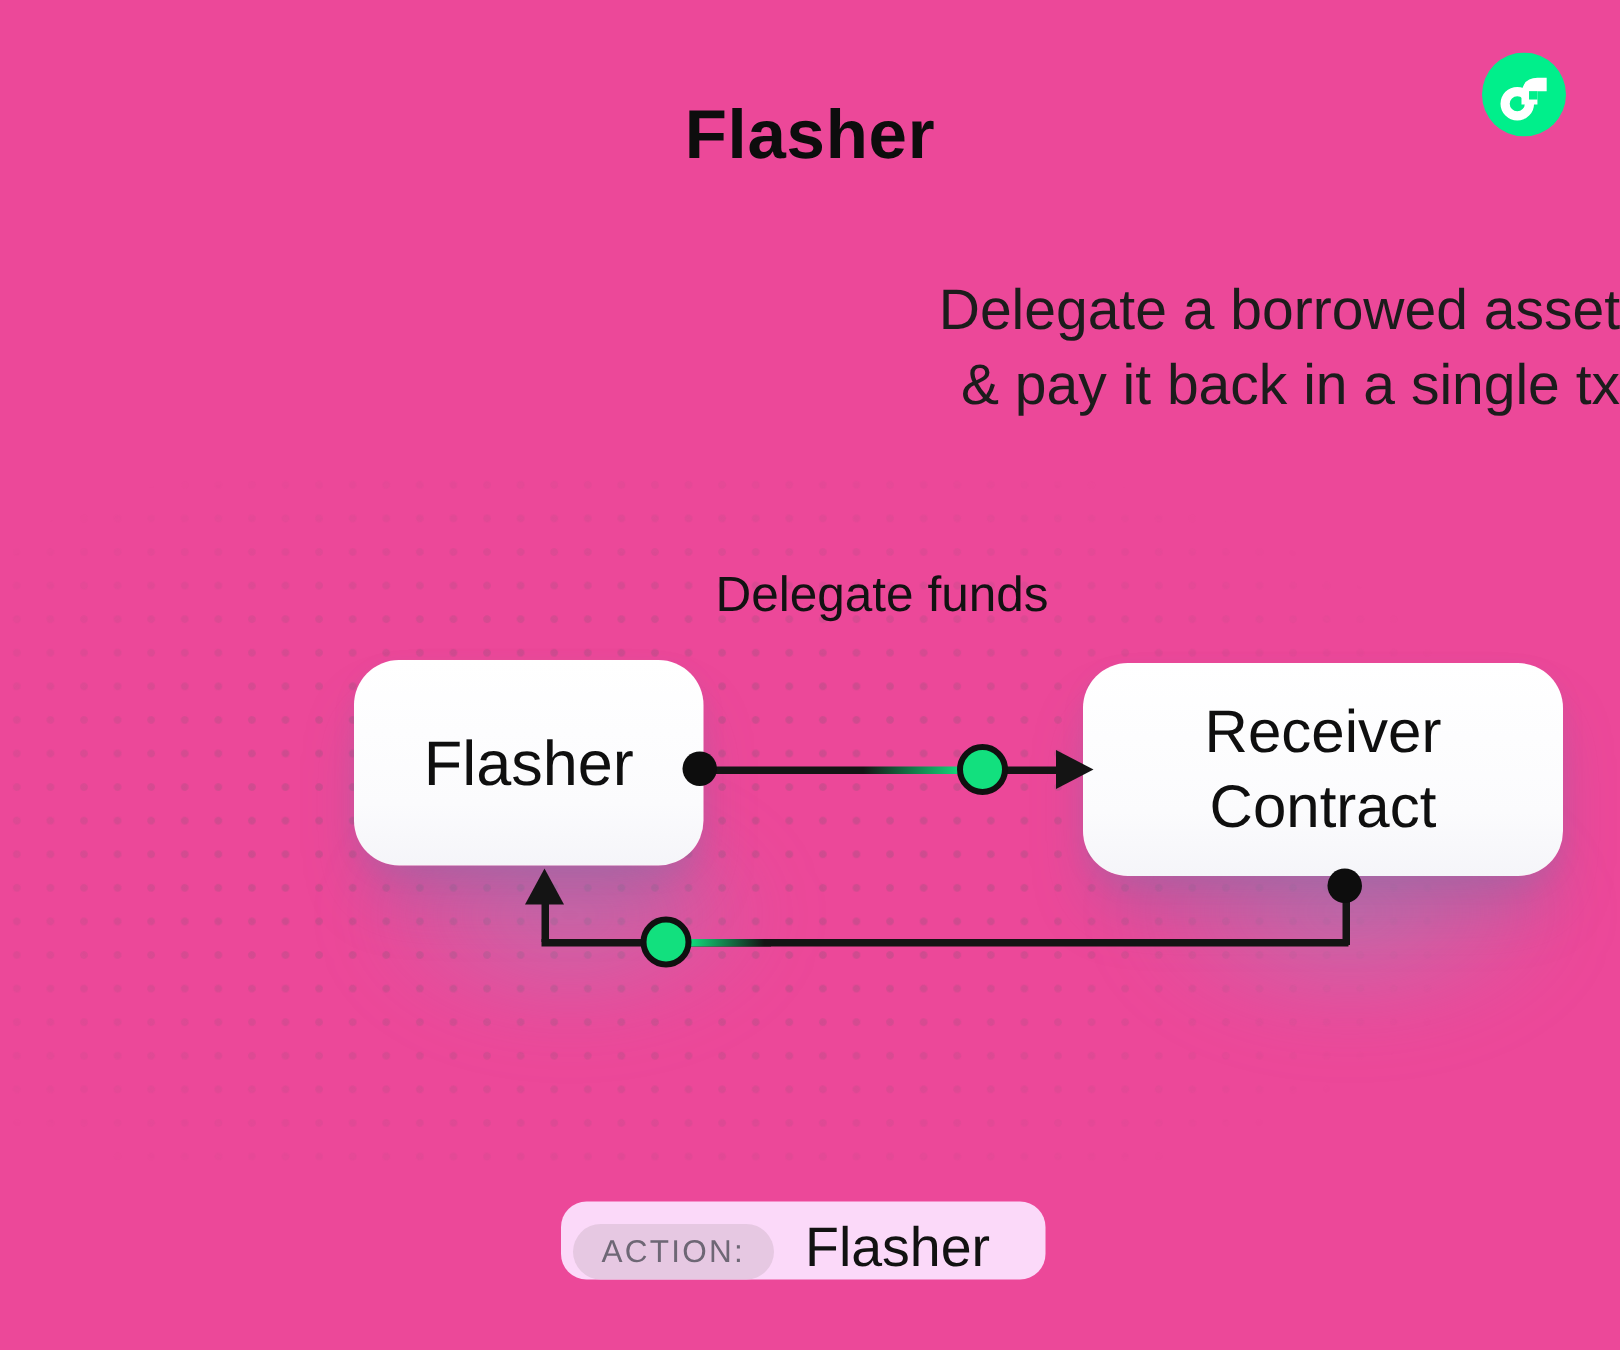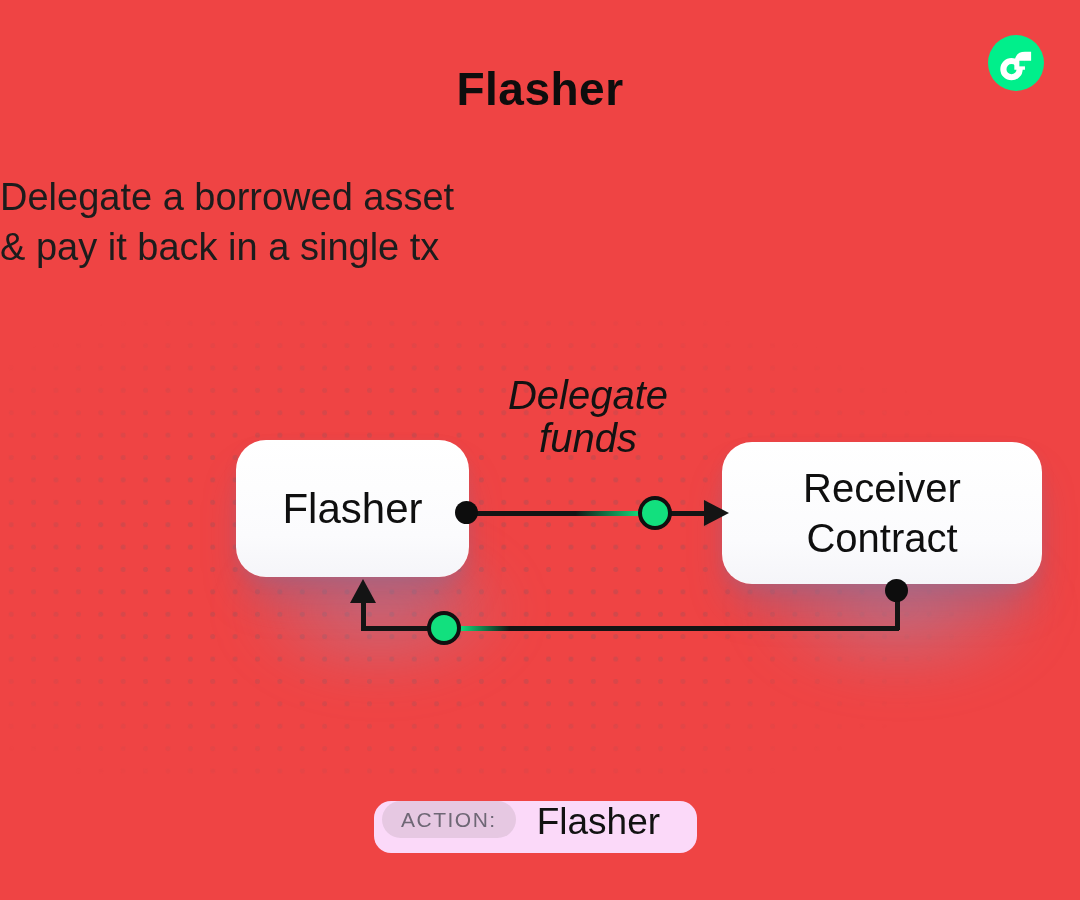--- a/index.html
+++ b/index.html
@@ -1,28 +1,28 @@
 <!DOCTYPE html>
 <html><head>
 <meta charset="utf-8">
 <style>
   html,body{margin:0;padding:0;background:#e8e8e8;}
   .canvas{
     position:relative;width:1080px;height:900px;overflow:hidden;
-    background:#ef4444;
+    background:#ec4899;
     font-family:"Liberation Sans",sans-serif;
     color:#121212;
   }
   
   .title{
     position:absolute;left:0;top:62px;width:1080px;text-align:center;
     font-size:46px;font-weight:700;letter-spacing:.5px;color:#0d0d0d;
   }
   .subtitle{
-    position:absolute;left:0;top:172px;width:1080px;text-align:left;
+    position:absolute;left:0;top:182px;width:1080px;text-align:right;
     font-size:38px;font-weight:400;line-height:50px;color:#1c1c1c;
     white-space:pre-line;
   }
   .logo{position:absolute;left:988px;top:35px;width:56px;height:56px;}
   
   .dots{
     position:absolute;left:0;top:312px;width:965px;height:465px;
     background-image:radial-gradient(circle,rgba(92,92,104,.20) 2.2px,rgba(92,92,104,0) 2.9px);
     background-size:22.4px 22.4px;
     -webkit-mask-image:radial-gradient(ellipse 64% 60% at 44% 52%,#000 42%,transparent 98%);
@@ -48,30 +48,30 @@
   .hline{height:4.5px;background:#141414;}
   .vline{width:4.5px;background:#141414;}
   .grad-main{background:linear-gradient(90deg,#141414 0%,#141414 62%,#12e07e 100%);}
   .grad-repay{background:linear-gradient(90deg,#12e07e 0%,#141414 92%);}
   .dot-black{width:23px;height:23px;border-radius:50%;background:#0d0d0d;}
   .dot-green{width:26px;height:26px;border-radius:50%;background:#12e07e;border:4px solid #101010;}
   .arrow-right{width:0;height:0;border-top:13px solid transparent;border-bottom:13px solid transparent;border-left:25px solid #141414;}
   .arrow-up{width:0;height:0;border-left:13px solid transparent;border-right:13px solid transparent;border-bottom:24px solid #141414;}
   
   .flabel{
-    position:absolute;z-index:5;font-style:italic;font-size:40px;line-height:43px;
+    position:absolute;z-index:5;font-size:33px;line-height:43px;
     text-align:center;color:#121212;font-weight:400;
   }
   .lbl-delegate{left:468px;top:374px;width:240px;}
   .lbl-call{left:30px;top:474px;width:212px;}
   .lbl-repay{left:462px;top:644px;width:280px;}
   
   .action-bar{
     position:absolute;left:374px;top:801px;width:323px;height:52px;border-radius:17px;
-    background:#fbd9f9;display:flex;align-items:flex-start;z-index:6;
+    background:#fbd9f9;display:flex;align-items:flex-end;z-index:6;
   }
   .action-badge{
     margin-left:8px;height:37px;padding:0 19px;border-radius:19px;background:#e6c8e2;
     display:flex;align-items:center;justify-content:center;
     font-size:21px;letter-spacing:1.5px;color:#6e6775;font-weight:400;
   }
   .action-value{margin-left:21px;font-size:37px;color:#121212;}
 </style>
 </head>
 <body>

